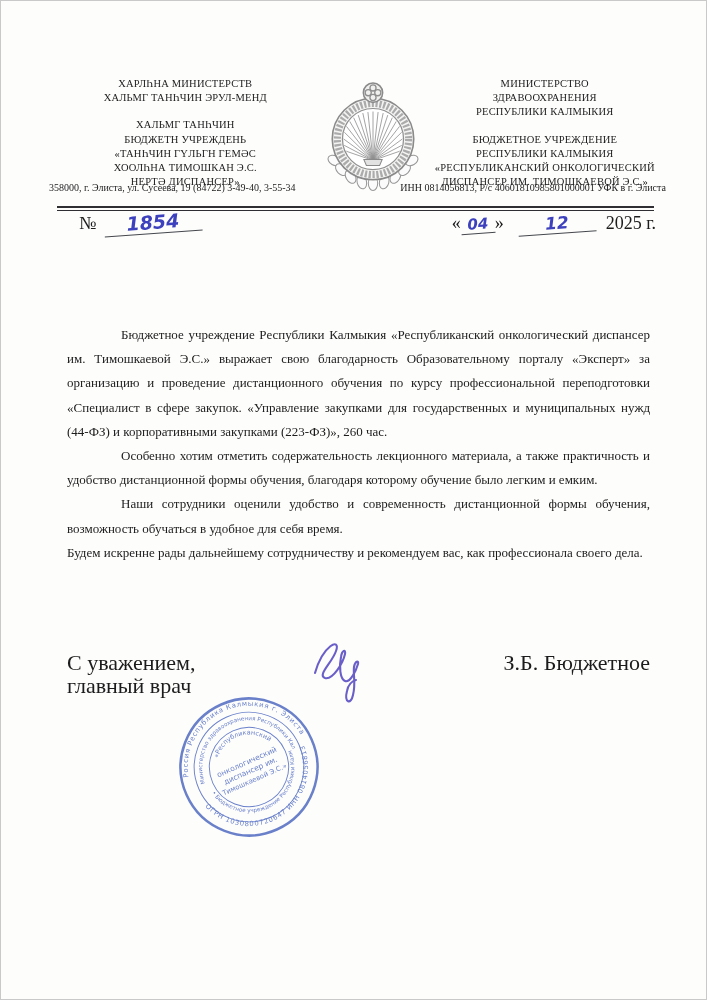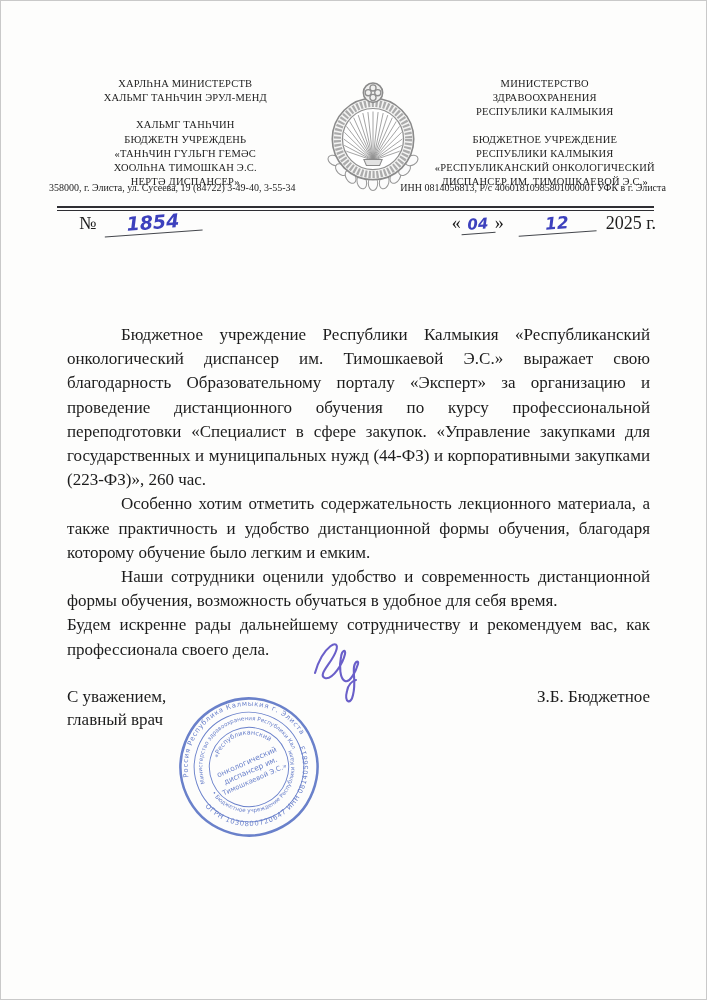--- a/index.html
+++ b/index.html
@@ -57,29 +57,29 @@
   .seg-day{width:34px;font-size:15px;}
   .seg-month{width:78px;margin:0 10px 0 14px;font-size:17px;}
   .year{}
   
   .title{
     position:absolute;top:262px;left:0;right:0;
     text-align:center;font-size:17px;letter-spacing:.3px;
   }
   .body-text{
     position:absolute;top:322px;left:66px;right:56px;
-    font-size:17px;line-height:24.2px;text-align:justify;
+    font-size:13px;line-height:24.2px;text-align:justify;
   }
   .body-text p{margin:0;text-indent:54px;}
   .body-text p.no-indent{text-indent:0;}
   
   .sign-row{
-    position:absolute;top:684px;left:66px;right:56px;
+    position:absolute;top:650px;left:66px;right:56px;
     display:flex;justify-content:space-between;
-    font-size:17px;line-height:23px;
+    font-size:22px;line-height:23px;
   }
   .signature-svg{position:absolute;top:632px;left:300px;}
   
   .stamp{
     position:absolute;top:694px;left:176px;width:144px;height:144px;
     transform:rotate(-24deg);
     opacity:.82;
   }
 </style>
 </head>

